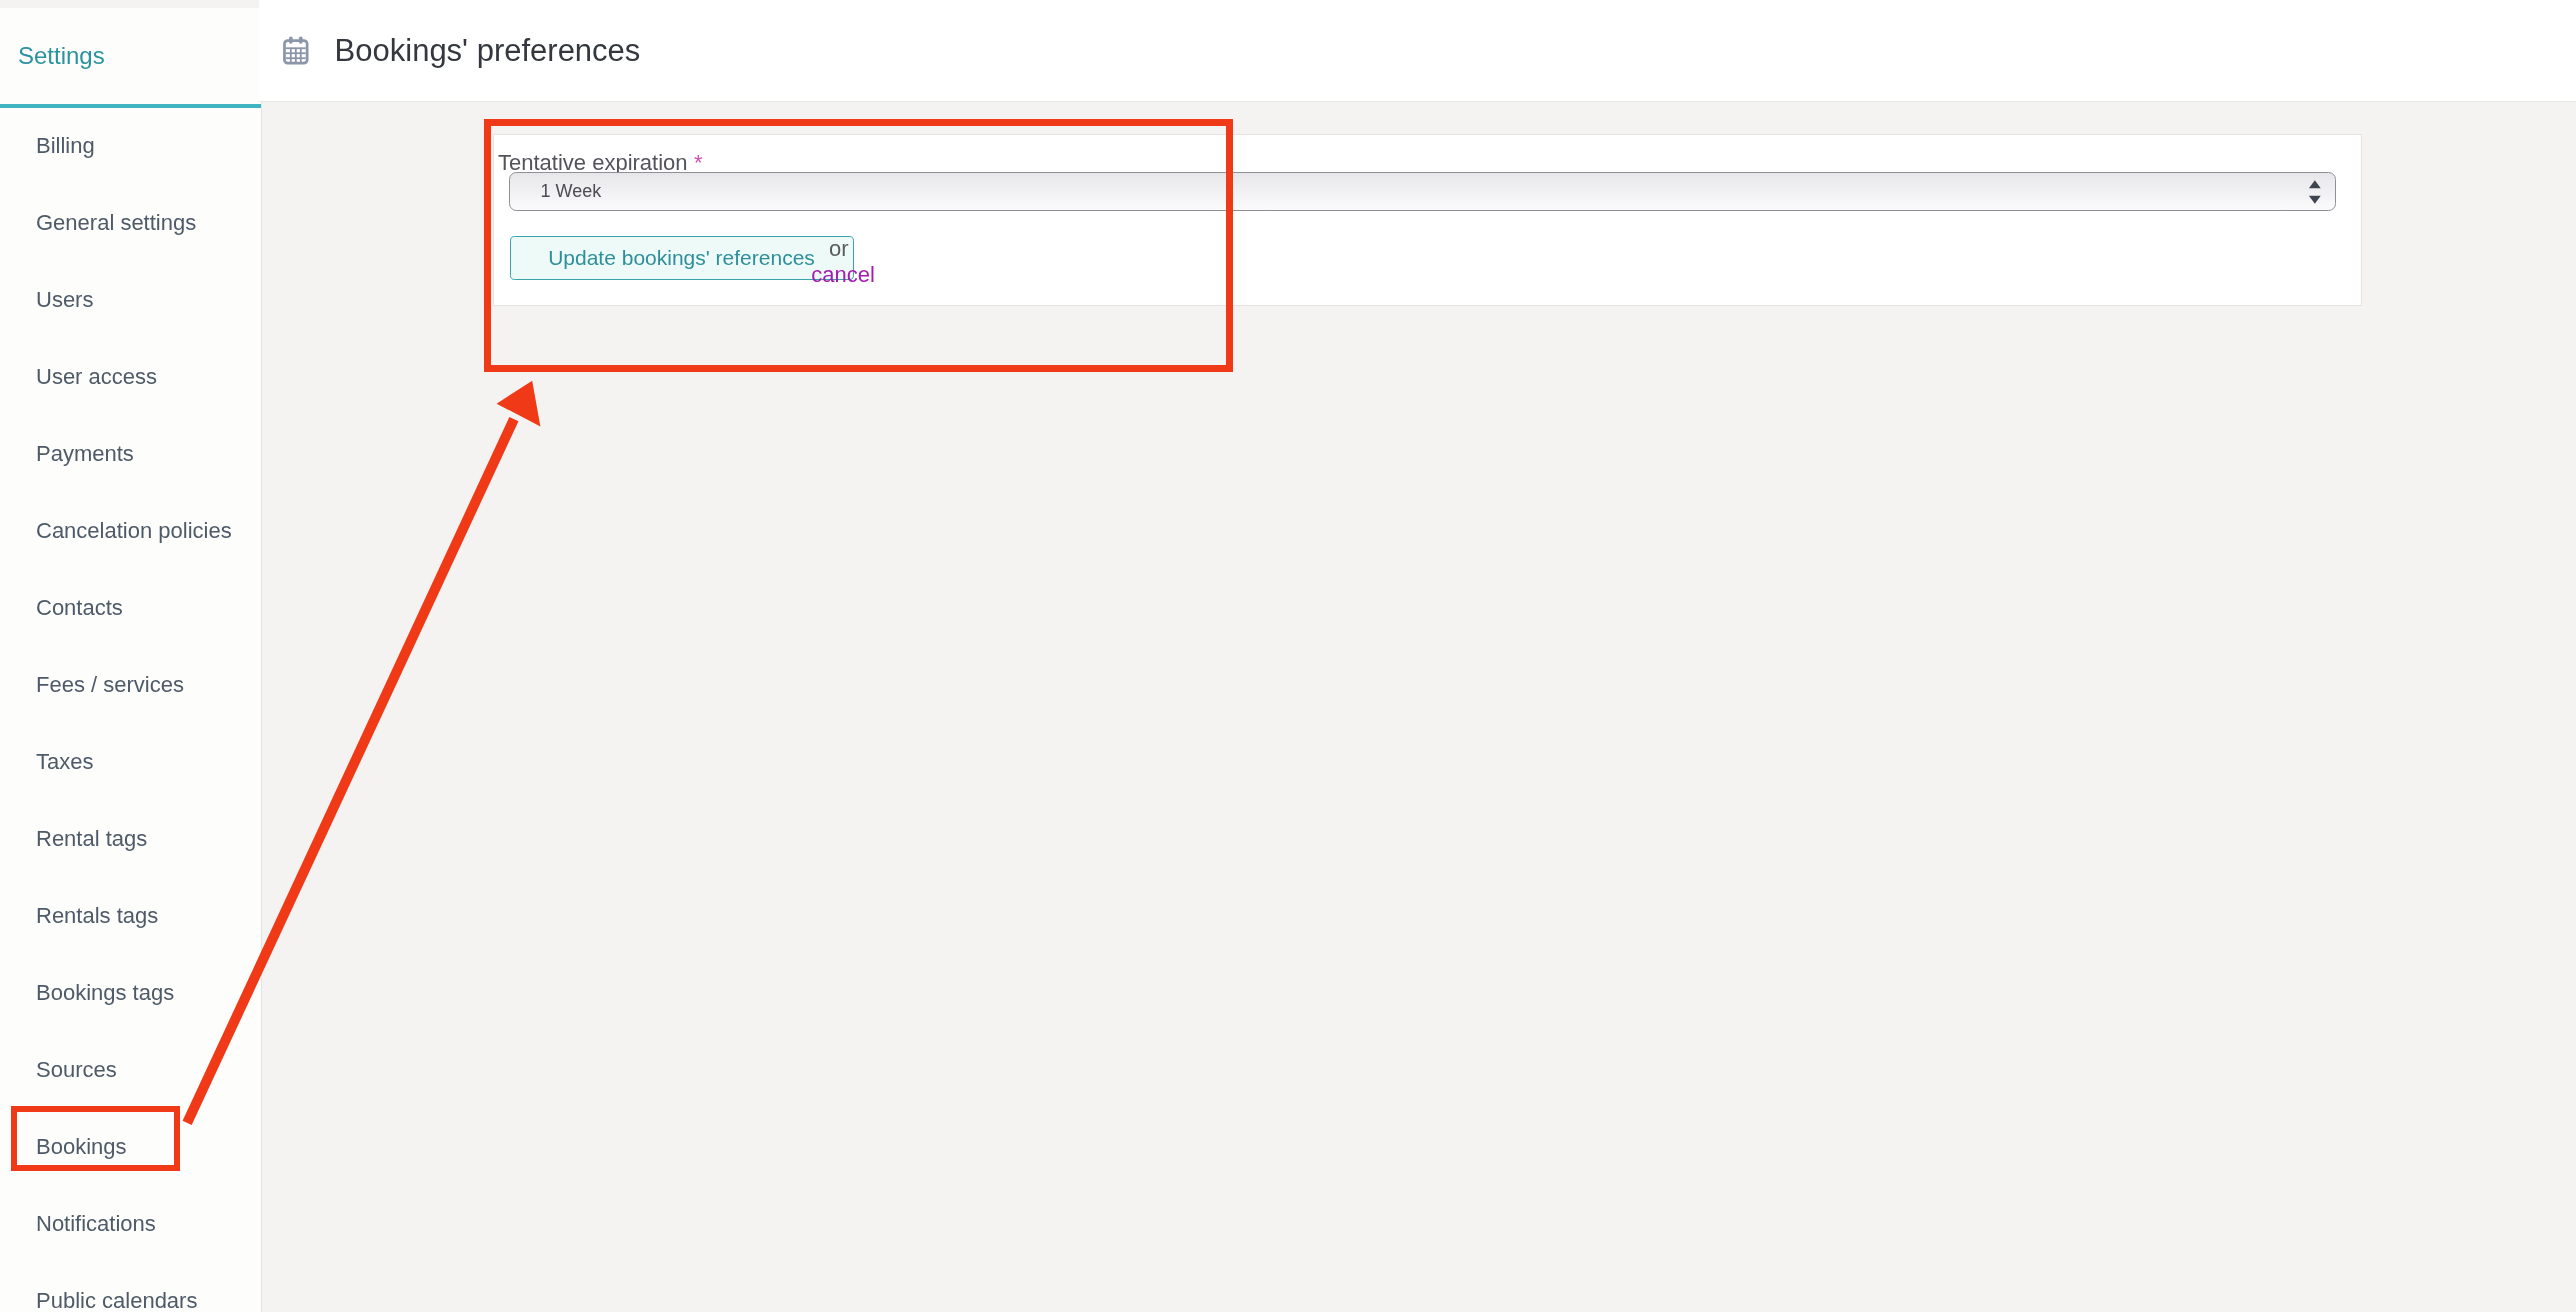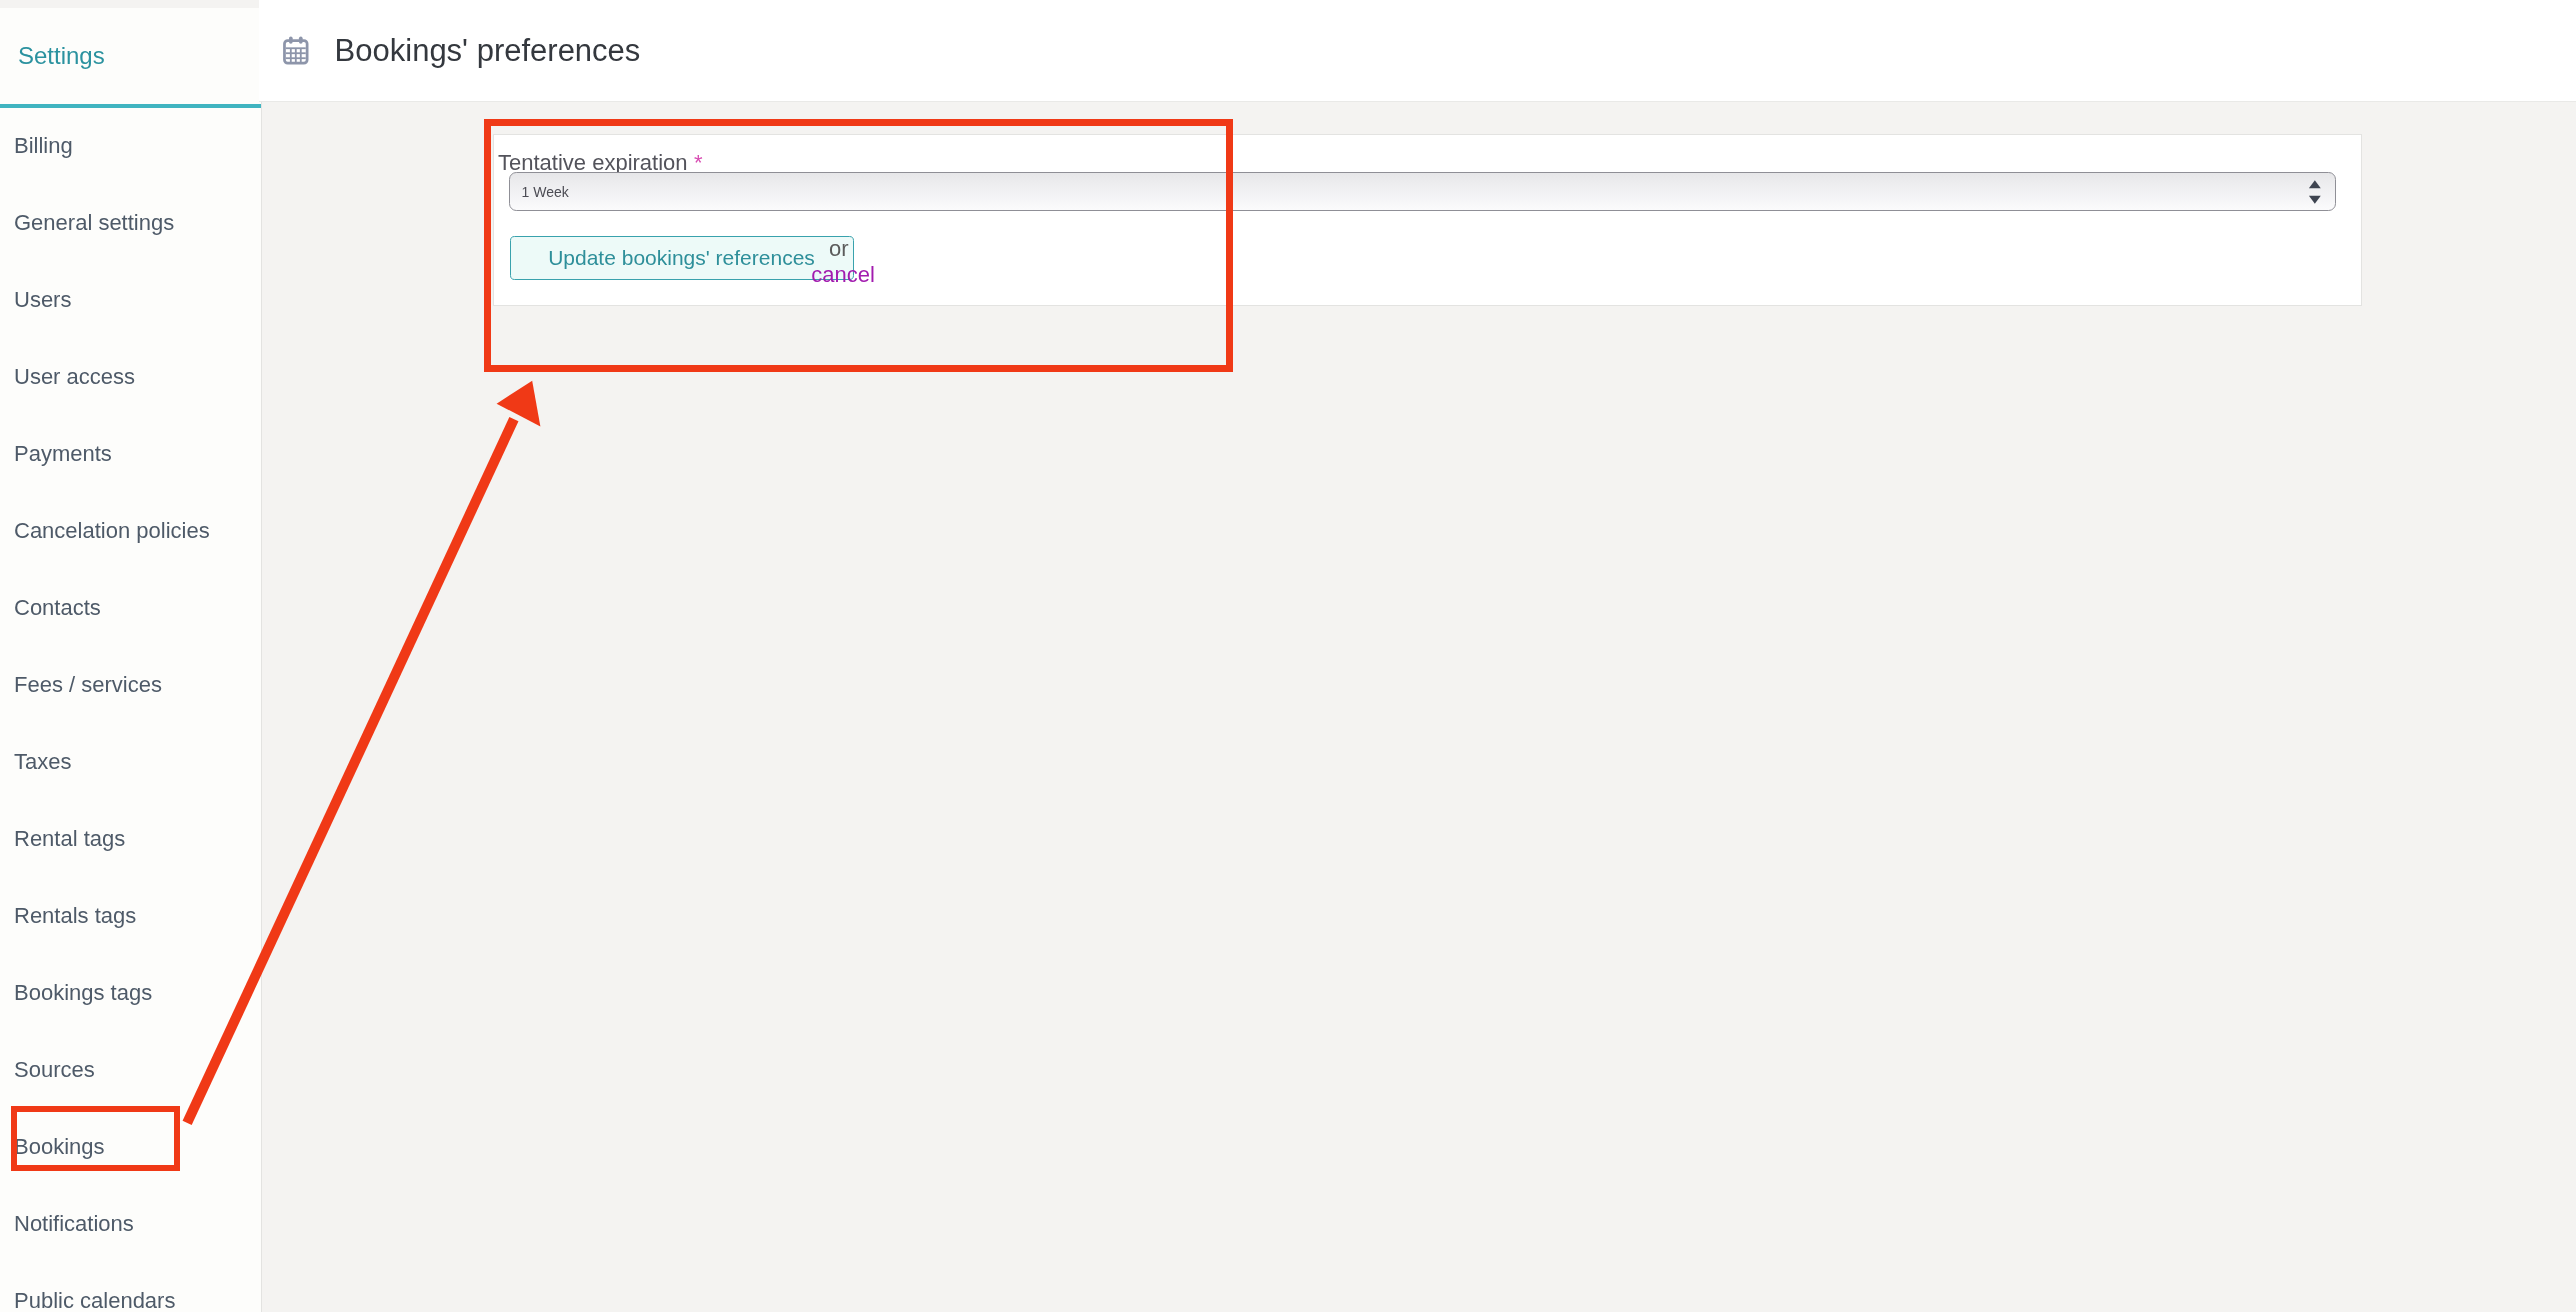--- a/index.html
+++ b/index.html
@@ -32,21 +32,21 @@
   }
   .sidebar-divider {
     height: 3.7px;
     background: #40b4c0;
   }
   .sidebar-nav { }
   .sidebar-item {
     height: 77px;
     display: flex;
     align-items: center;
-    padding-left: 14px;
+    padding-left: 36px;
     font-size: 22px;
     color: #4e5a68;
     cursor: pointer;
   }
 
   
   .header {
     position: absolute;
     left: 259px; top: 0;
     width: 2317px; height: 102px;
@@ -90,22 +90,22 @@
     left: 14.6px; top: 37px;
     width: 1827px; height: 39px;
     border: 1.8px solid #8f8f96;
     border-radius: 7.3px;
     background: linear-gradient(180deg, #e7e7e9 0%, #f2f2f4 55%, #fbfbfc 100%);
     display: flex;
     align-items: center;
     cursor: pointer;
   }
   .select-value {
-    margin-left: 12px;
-    font-size: 14px;
+    margin-left: 31px;
+    font-size: 18px;
     color: #4c4c54;
   }
   .select-arrows {
     position: absolute;
     right: 12.8px;
     top: 50%;
     transform: translateY(-50%);
     width: 13.7px; height: 24px;
   }
   .submit-btn {

